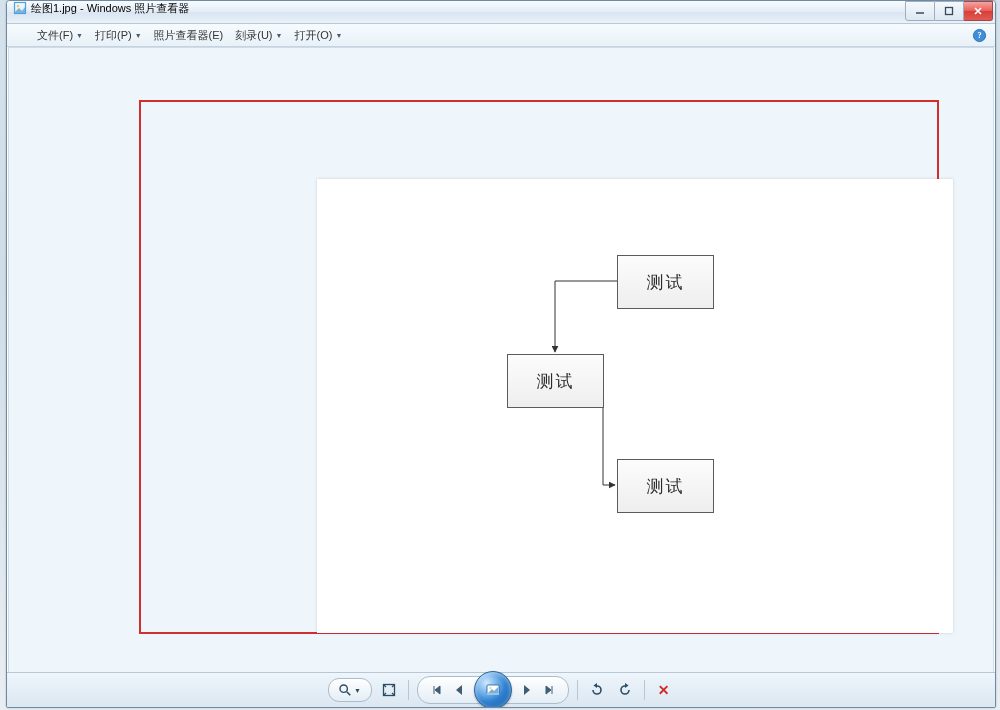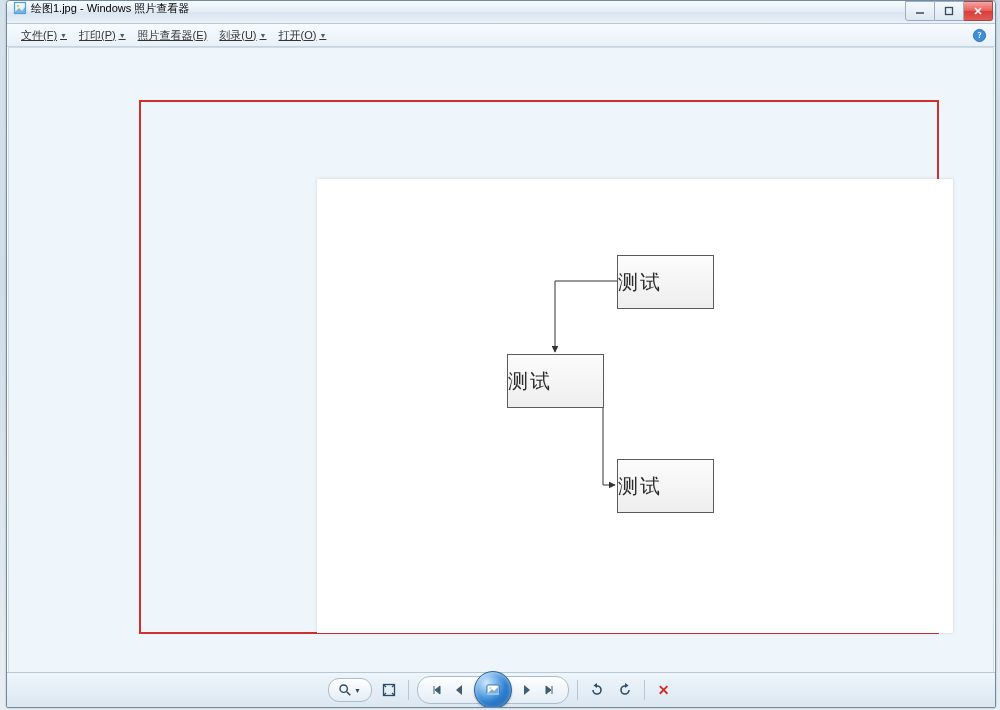--- a/index.html
+++ b/index.html
@@ -12,34 +12,34 @@
   .titlebar .t-icon { width:14px; height:14px; margin:0 4px 0 6px; display:flex; align-items:center; justify-content:center; }
   .titlebar .title-text { flex:0 0 auto; }
   .titlebar .spacer { flex:1; }
   .win-btns { display:flex; height:18px; margin-right:2px; }
   .win-btn { width:28px; height:18px; display:flex; align-items:center; justify-content:center; font-size:10px; color:#374a5a; border:1px solid #9caec0; border-left:none; background:linear-gradient(to bottom,#f4f8fc,#dde8f2); cursor:pointer; }
   .win-btn:first-child { border-left:1px solid #9caec0; border-radius:0 0 0 3px; }
   .win-btn.close { border-radius:0 0 3px 0; background:linear-gradient(to bottom,#f7a3a0,#e7605b 48%,#d63f39 52%,#e15a54); color:#fff; border-color:#a84340; }
   .win-btn.close svg path { stroke:#fff; }
 
   
-  .menubar { height:22px; background:linear-gradient(to bottom,#f6fbff,#e8f1f8); border-bottom:1px solid #c7d4df; display:flex; align-items:center; font-size:11px; color:#333; padding-left:8px;text-decoration:underline; }
+  .menubar { height:22px; background:linear-gradient(to bottom,#f6fbff,#e8f1f8); border-bottom:1px solid #c7d4df; display:flex; align-items:center; font-size:11px; color:#333; padding-left:24px; }
   .menu-item { padding:2px 6px; display:flex; align-items:center; cursor:default; }
   .menu-item .dd { margin-left:3px; font-size:7px; color:#4a5d6e; }
   .menubar .spacer { flex:1; }
   .help-icon { width:16px; height:16px; margin-right:8px; display:flex; align-items:center; justify-content:center; }
 
   
   .content { position:absolute; left:1px; right:1px; top:46px; bottom:34px; background:#eef5fb; border:1px solid #cfdbe5; }
   .red-frame { position:absolute; left:130px; top:52px; width:796px; height:530px; border:2px solid #d22e2e; }
   .image-canvas { position:absolute; left:176px; top:77px; width:636px; height:454px; background:#fff; box-shadow:0 0 3px rgba(0,0,0,.15); }
 
   
   .diagram { position:absolute; left:0; top:0; width:636px; height:454px; }
-  .dbox { position:absolute; background:linear-gradient(to bottom,#fcfcfc,#eeeeee); border:1px solid #5b5b5b; font-family:"SimSun","宋体",serif; font-size:20px; color:#2a2a2a; display:flex; align-items:center; justify-content:flex-start; letter-spacing:2px; }
+  .dbox { position:absolute; background:linear-gradient(to bottom,#fcfcfc,#eeeeee); border:1px solid #5b5b5b; font-family:"SimSun","宋体",serif; font-size:17px; color:#2a2a2a; display:flex; align-items:center; justify-content:center; letter-spacing:2px; }
   .b1 { left:300px; top:76px;  width:95px; height:52px; }
   .b2 { left:190px; top:175px; width:95px; height:52px; }
   .b3 { left:300px; top:280px; width:95px; height:52px; }
   .dsvg { position:absolute; left:0; top:0; pointer-events:none; }
 
   
   .toolbar { position:absolute; left:0; right:0; bottom:0; height:34px; background:linear-gradient(to bottom,#eef5fb,#dbe7f1); border-top:1px solid #b8c7d5; display:flex; align-items:center; justify-content:center; gap:8px; }
   .tb-group { display:flex; align-items:center; gap:6px; }
   .tb-btn { width:22px; height:22px; display:flex; align-items:center; justify-content:center; border-radius:3px; color:#2a4d66; cursor:pointer; }
   .sep { width:1px; height:20px; background:#b8c7d5; }

